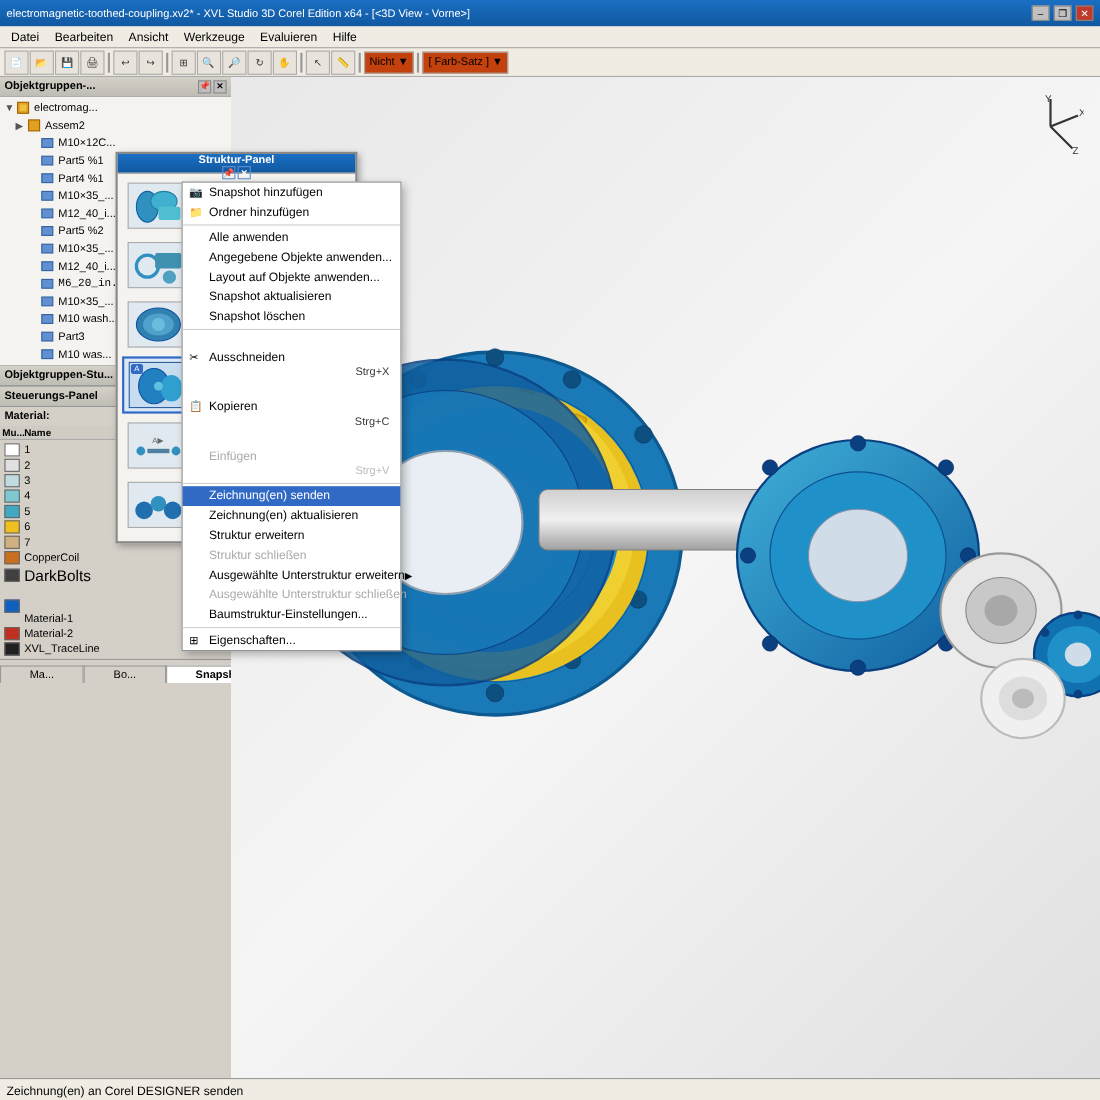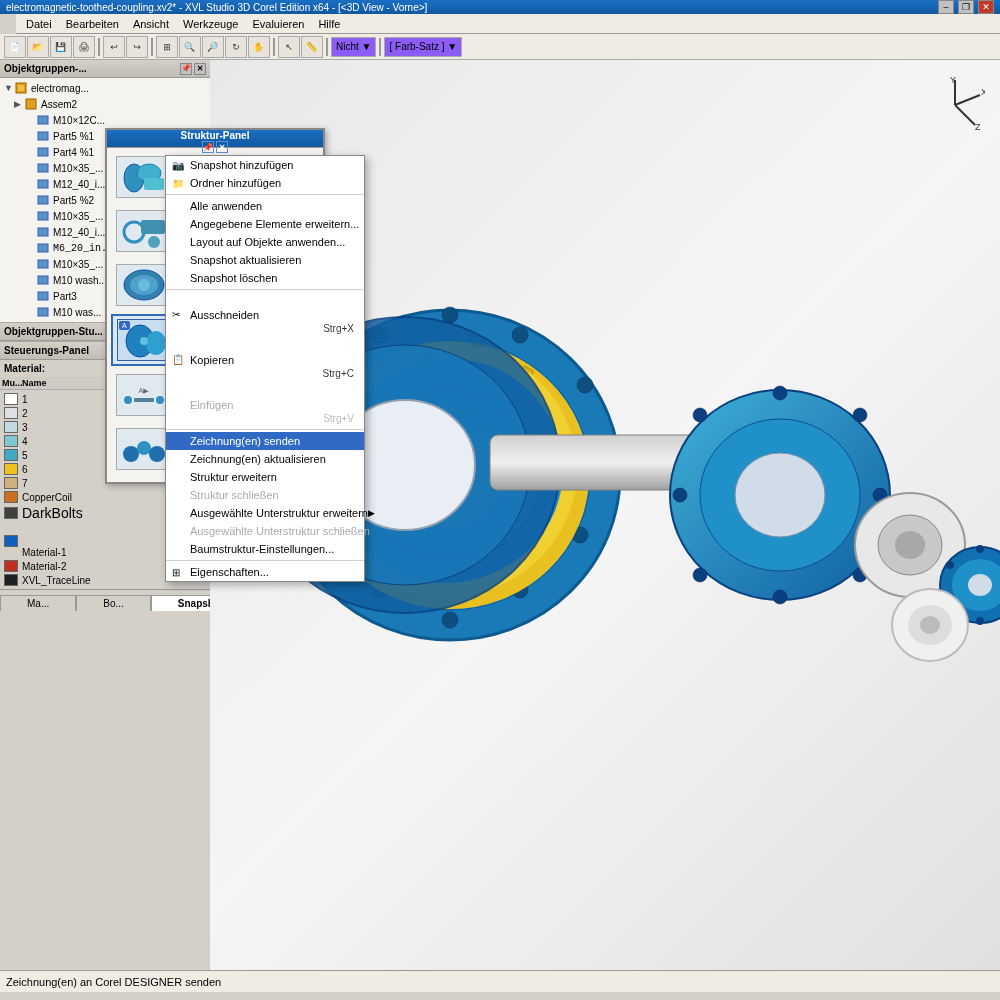--- a/index.html
+++ b/index.html
@@ -9,21 +9,21 @@
       overflow: hidden;
       font-family: 'Segoe UI', Arial, sans-serif;
       font-size: 11px;
       background: #d4d0c8;
     }
 
     
     #title-bar {
       background: linear-gradient(to bottom, #1a6fc4, #1158a0);
       color: white;
-      height: 14px;
+      height: 24px;
       display: flex;
       align-items: center;
       justify-content: space-between;
       padding: 0 6px;
       font-size: 11px;
     }
     #title-bar-controls { display: flex; gap: 4px; }
     .title-btn {
       width: 16px; height: 14px;
       background: #c0c0c0;
@@ -36,21 +36,20 @@
 
     
     #menu-bar {
       background: #f0ece4;
       height: 20px;
       display: flex;
       align-items: center;
       padding: 0 4px;
       border-bottom: 1px solid #999;
       gap: 2px;
-      margin-left: 16px;
     }
     .menu-item {
       padding: 2px 6px;
       cursor: pointer;
       font-size: 11px;
     }
 
     
     #toolbar {
       background: #f0ece4;
@@ -71,21 +70,21 @@
       font-size: 9px;
       color: #333;
     }
     .toolbar-separator {
       width: 2px; height: 18px;
       background: #999;
       margin: 0 2px;
     }
     .toolbar-dropdown {
       height: 20px;
-      background: #8b5cf6;
+      background: #c2410c;
       border: 1px solid #aaa;
       display: flex; align-items: center;
       padding: 0 4px;
       font-size: 10px;
       cursor: pointer;
       gap: 4px;
     }
 
     
     #main-layout {
@@ -658,21 +657,21 @@
     </div>
     <div class="ctx-item">
       <span class="ctx-icon">📁</span>
       <span>Ordner hinzufügen</span>
     </div>
     <div class="ctx-separator"></div>
     <div class="ctx-item">
       <span>Alle anwenden</span>
     </div>
     <div class="ctx-item">
-      <span>Angegebene Elemente erweitern...</span>
+      <span>Angegebene Objekte anwenden...</span>
     </div>
     <div class="ctx-item">
       <span>Layout auf Objekte anwenden...</span>
     </div>
     <div class="ctx-item">
       <span>Snapshot aktualisieren</span>
     </div>
     <div class="ctx-item">
       <span>Snapshot löschen</span>
     </div>

